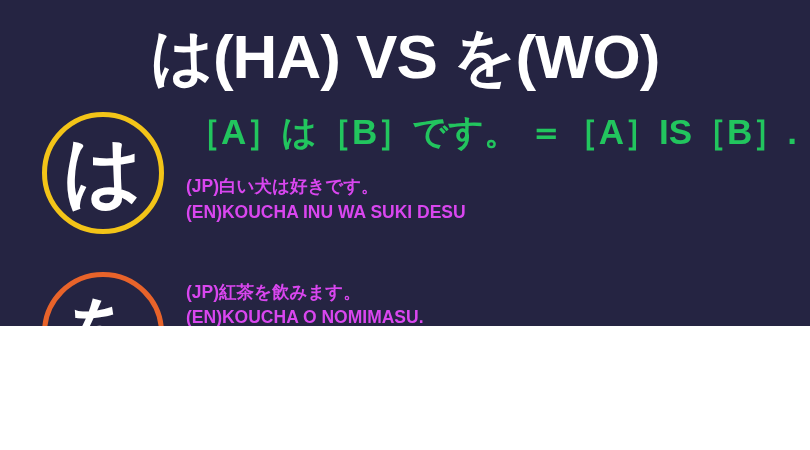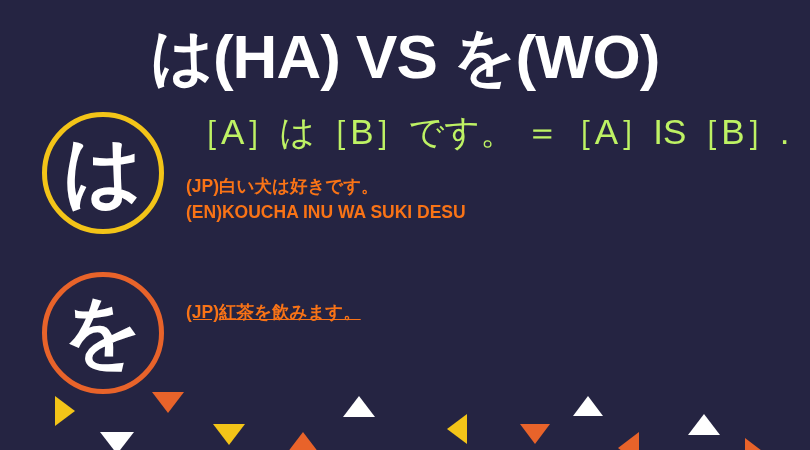--- a/index.html
+++ b/index.html
@@ -8,21 +8,21 @@
   }
   body {
     width: 810px;
     height: 450px;
     overflow: hidden;
     font-family: "Liberation Sans", "DejaVu Sans", sans-serif;
   }
   #poster {
     position: relative;
     width: 810px;
-    height: 450px;
+    height: 326px;
     background: #252442;
     overflow: hidden;
   }
 
   
   .title {
     position: absolute;
     left: 0;
     top: 26px;
     width: 810px;
@@ -70,39 +70,39 @@
     margin-top: -4px;
   }
 
   .content {
     position: absolute;
     left: 186px;
     top: 0;
     width: 610px;
   }
   .formula {
-    color: #bef264;
+    color: #22c55e;
     font-size: 35px;
-    font-weight: normal;
+    font-weight: bold;
     line-height: 1.15;
     letter-spacing: 0px;
     white-space: nowrap;
   }
   #row-wo .formula {
     font-size: 36px;
   }
   .example {
-    color: #f97316;
+    color: #d946ef;
     font-size: 17.5px;
     font-weight: bold;
     line-height: 1.45;
     white-space: nowrap;
   }
   .ex-jp { margin-top: 22px; }
-  #row-wo .ex-jp { margin-top: 28px; text-decoration: underline; }
+  #row-wo .ex-jp { margin-top: 8px; }
 
   
   .tri {
     position: absolute;
     width: 0;
     height: 0;
   }
 </style>
 </head>
 <body>
@@ -121,20 +121,21 @@
       <div class="example ex-en">(EN)KOUCHA INU WA SUKI DESU</div>
     </div>
   </div>
 
   <div class="row" id="row-wo">
     <div class="badge badge-wo">
       <span class="badge-glyph">を</span>
     </div>
     <div class="content">
       <div class="example ex-jp">(JP)紅茶を飲みます。</div>
+      <div class="example ex-en">(EN)KOUCHA O NOMIMASU.</div>
     </div>
   </div>
 
   <div id="triangle-layer">
       <div class="tri" style="left: 55px; top: 396px; border-top: 15px solid transparent; border-bottom: 15px solid transparent; border-left: 20.25px solid rgb(243, 196, 24);"></div>
       <div class="tri" style="left: 152px; top: 392px; border-left: 16px solid transparent; border-right: 16px solid transparent; border-top: 21.6px solid rgb(232, 99, 42);"></div>
       <div class="tri" style="left: 100px; top: 432px; border-left: 17px solid transparent; border-right: 17px solid transparent; border-top: 22.95px solid rgb(255, 255, 255);"></div>
       <div class="tri" style="left: 213px; top: 424px; border-left: 16px solid transparent; border-right: 16px solid transparent; border-top: 21.6px solid rgb(243, 196, 24);"></div>
       <div class="tri" style="left: 287px; top: 432px; border-left: 16px solid transparent; border-right: 16px solid transparent; border-bottom: 21.6px solid rgb(232, 99, 42);"></div>
       <div class="tri" style="left: 343px; top: 396px; border-left: 16px solid transparent; border-right: 16px solid transparent; border-bottom: 21.6px solid rgb(255, 255, 255);"></div>

